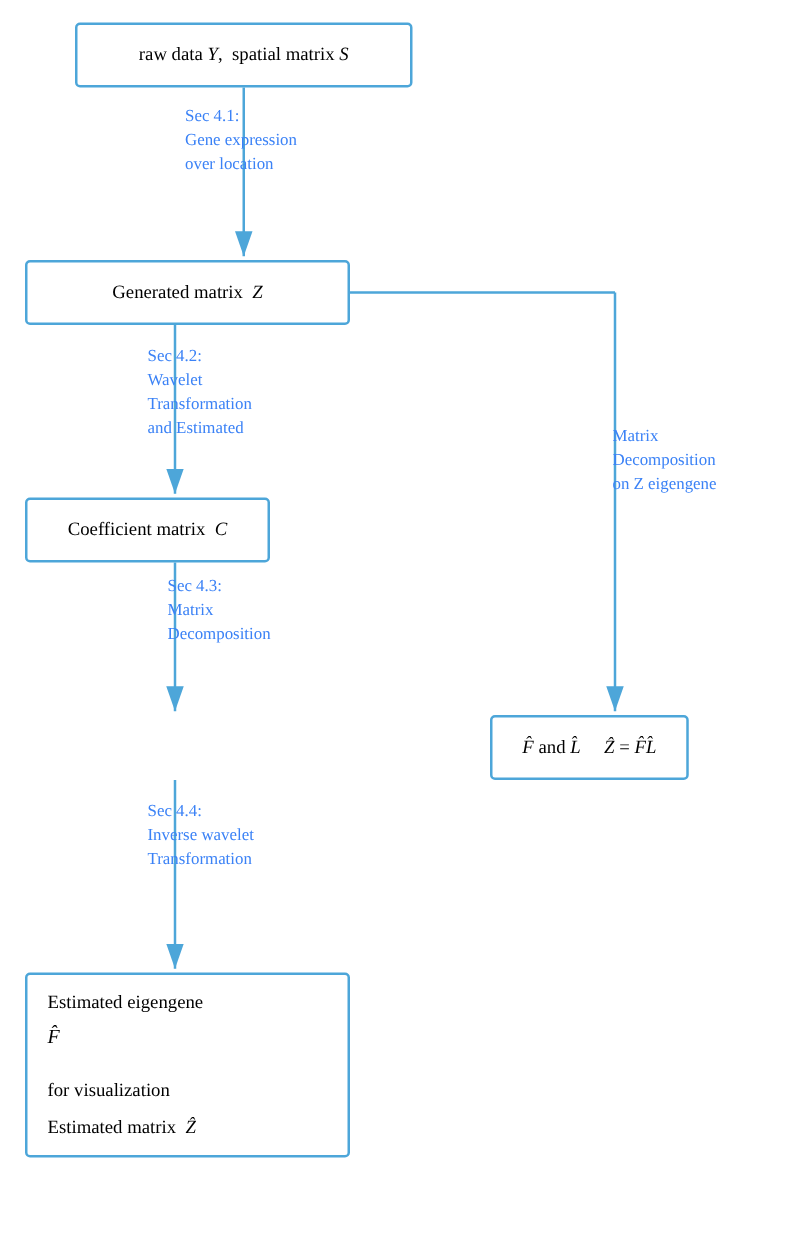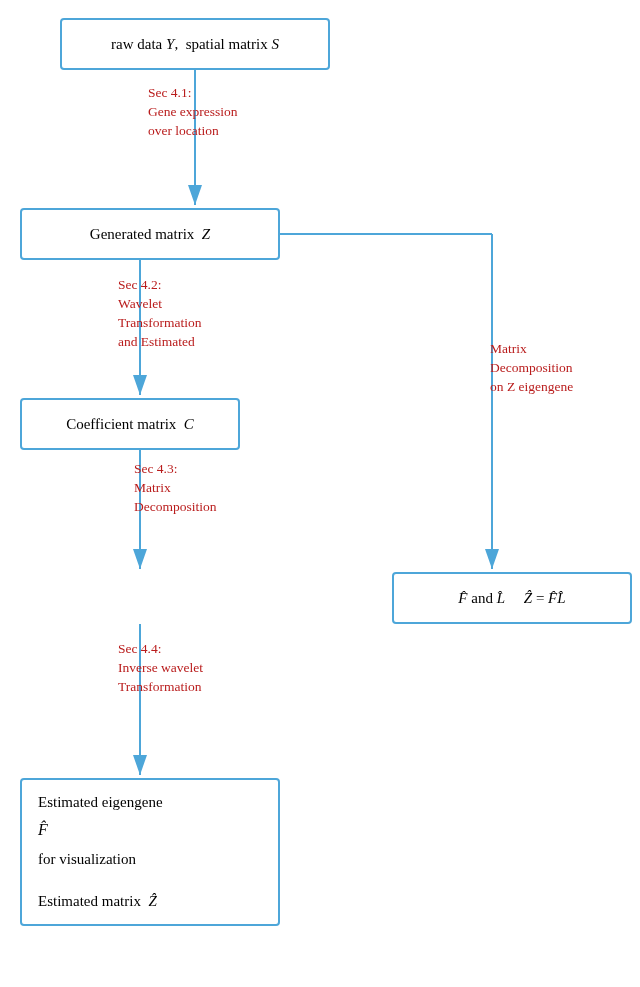--- a/index.html
+++ b/index.html
@@ -40,21 +40,21 @@
       left: 0;
       width: 640px;
       height: 987px;
       pointer-events: none;
     }
 
     
     .label-box {
       position: absolute;
       font-size: 13.5px;
-      color: #b91c1c;
+      color: #3b82f6;
       line-height: 1.4;
     }
 
     
     .it { font-style: italic; }
 
     
     #box-raw {
       left: 60px; top: 18px;
       width: 270px; height: 52px;
@@ -62,33 +62,33 @@
 
     
     #box-gen {
       left: 20px; top: 208px;
       width: 260px; height: 52px;
     }
 
     
     #box-coef {
       left: 20px; top: 398px;
-      width: 220px; height: 52px;
+      width: 196px; height: 52px;
     }
 
     
     #box-fcl {
       left: 14px; top: 572px;
       width: 310px; height: 52px;
     }
 
     
     #box-fl {
       left: 392px; top: 572px;
-      width: 240px; height: 52px;
+      width: 159px; height: 52px;
     }
 
     
     #box-est {
       left: 20px; top: 778px;
       width: 260px; height: 148px;
     }
 
     
     #lbl-sec41 {
@@ -191,21 +191,21 @@
     <div>Transformation</div>
   </div>
 
   <div class="box" id="box-est" style="flex-direction: column; align-items: flex-start; justify-content: center; padding: 14px 16px; gap: 6px;">
     <div>
       Estimated eigengene
     </div>
     <div style="font-style: italic; font-size: 16px; margin-top: 4px;">
       F̂
     </div>
-    <div style="margin-top: 6px;">
+    <div style="margin-top: 20px;">
       for visualization
     </div>
     <div style="height: 14px;"></div>
     <div>
       Estimated matrix &nbsp;<span class="it">Ẑ</span>
     </div>
   </div>
 
 </div>
 

